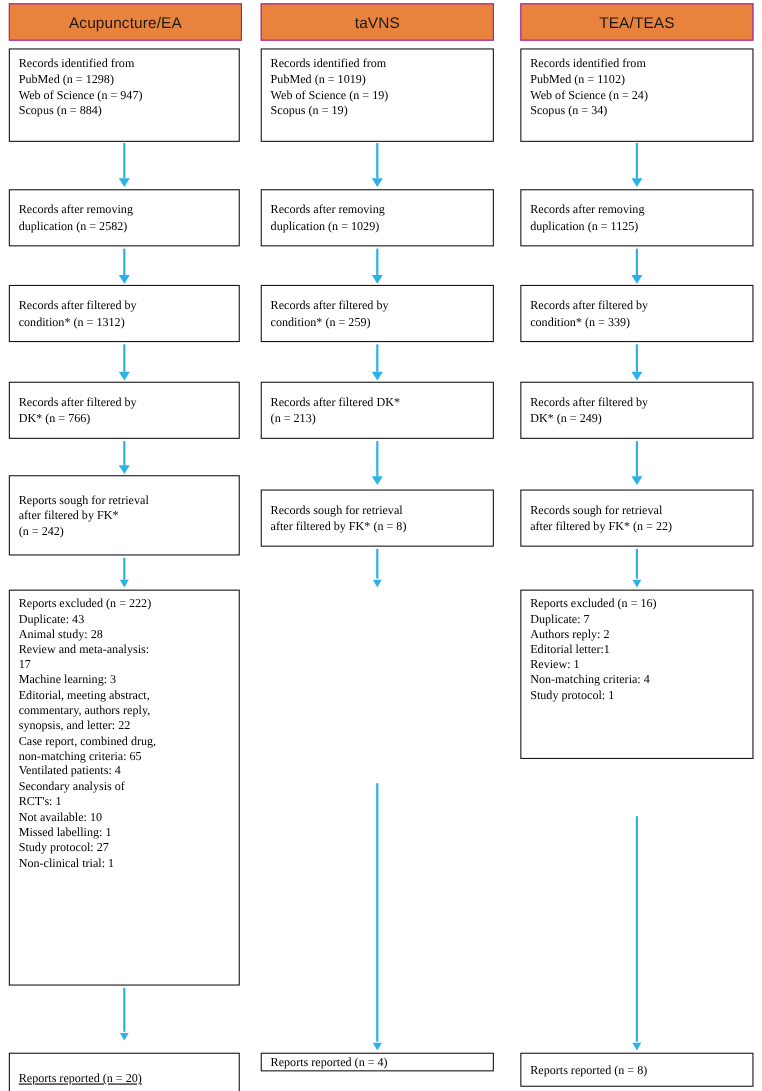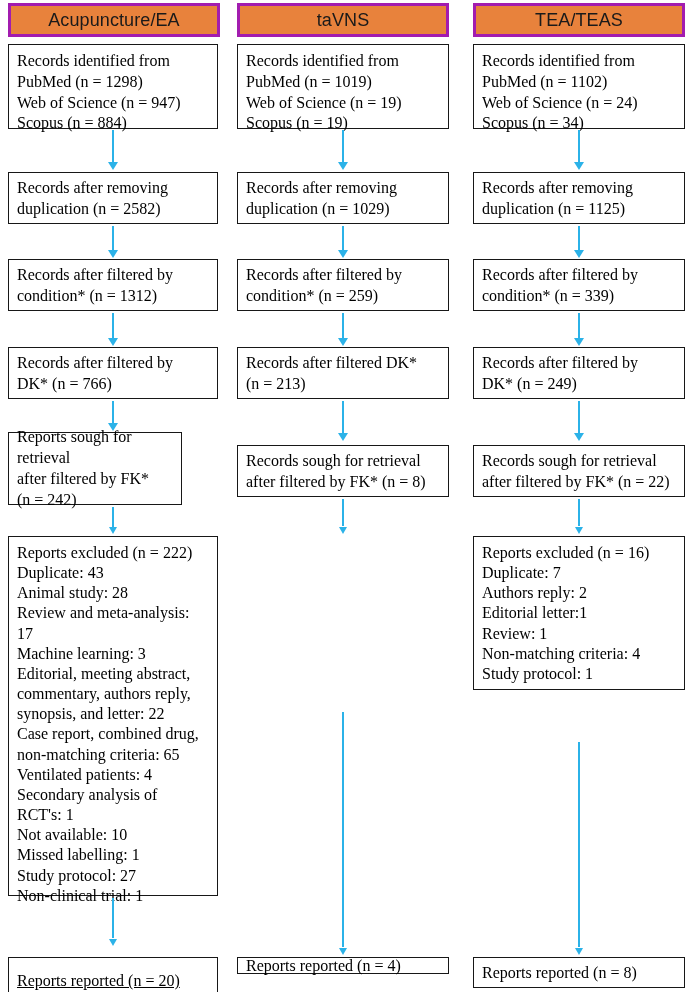--- a/index.html
+++ b/index.html
@@ -7,37 +7,37 @@
     width:693px;height:992px;position:relative;overflow:hidden;
     font-family:"Liberation Serif","DejaVu Serif",serif;
     color:#000000;
   }
   .canvas{position:absolute;left:0;top:0;width:693px;height:992px;}
 
   
   .hdr{
     position:absolute;
     background:#E8823C;
-    border:3px solid #a21caf;
+    border:1px solid #a21caf;
     box-sizing:border-box;
     display:flex;align-items:center;justify-content:center;
     font-family:"Liberation Sans","DejaVu Sans",sans-serif;
-    font-size:18px;
+    font-size:14px;
     color:#1a1a1a;
     letter-spacing:.1px;
   }
 
   
   .box{
     position:absolute;
     background:#ffffff;
     border:1.6px solid #171717;
     box-sizing:border-box;
     padding:6px 8px 5px 8px;
-    font-size:16px;
+    font-size:11px;
     line-height:1.30;
     color:#000;
     white-space:pre-line;
   }
   .box.tight{line-height:1.26;}
   .box.center-v{display:flex;align-items:center;}
   .box.center-v > span{display:block;width:100%;}
 
   
   .arrow{position:absolute;}
@@ -99,21 +99,21 @@
   <div class="box center-v" style="left:8px;top:347px;width:210px;height:52px;">
     <span>Records after filtered by
 DK* (n = 766)</span>
   </div>
 
   <div class="arrow" style="left:107px;top:401px;width:12px;height:30px;">
     <div class="shaft" style="height:22px;"></div>
       <div class="head"></div>
   </div>
 
-  <div class="box center-v" style="left:8px;top:432px;width:174px;height:73px;">
+  <div class="box center-v" style="left:8px;top:432px;width:210px;height:73px;">
     <span>Reports sough for retrieval
 after filtered by FK*
 (n = 242)</span>
   </div>
 
   <div class="arrow thin" style="left:107px;top:507px;width:12px;height:27px;">
     <div class="shaft" style="height:20px;"></div>
       <div class="head"></div>
   </div>
 

